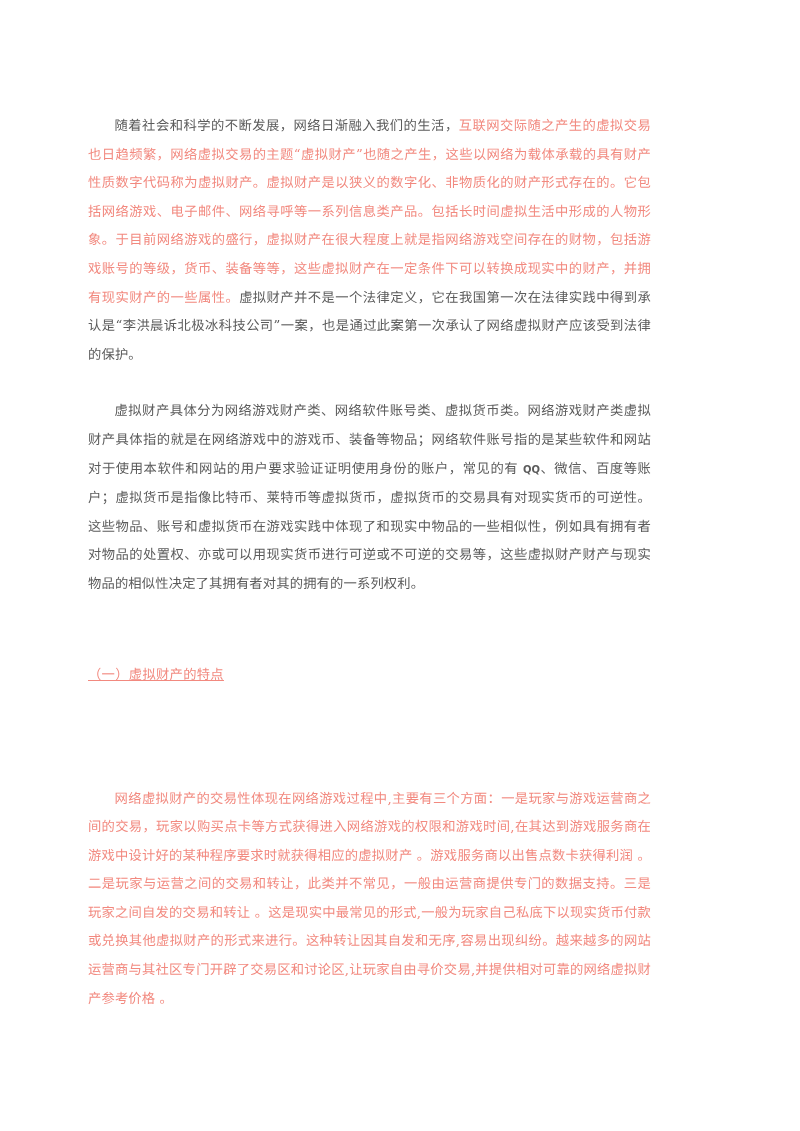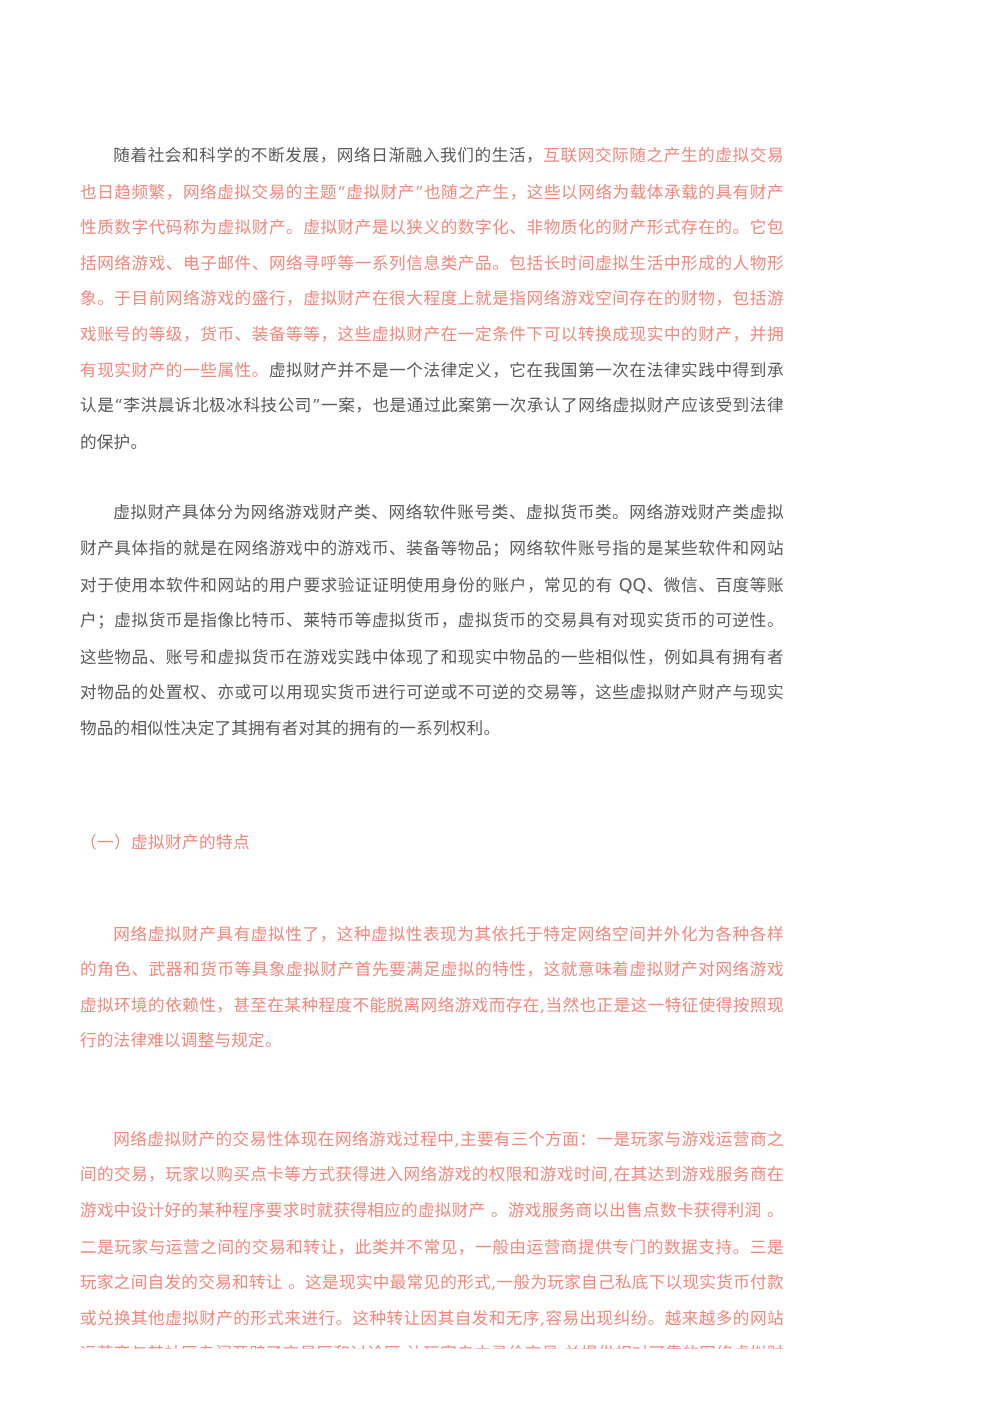--- a/index.html
+++ b/index.html
@@ -14,21 +14,21 @@
     font-family: "DejaVu Serif", "Liberation Serif", serif;
     -webkit-font-smoothing: antialiased;
   }
 
   .page {
     position: relative;
     width: 800px;
     height: 1079px;
     background: #ffffff;
     box-sizing: border-box;
-    padding: 112px 117px 0 64px;
+    padding: 112px 117px 0 88px;
     overflow: hidden;
   }
 
   .doc-body {
     width: 563px;
   }
 
   p.para {
     margin: 0;
     font-size: 13.3px;
@@ -51,41 +51,42 @@
   .gap-sub       { height: 22px; }
 
   h2.heading-1 {
     margin: 0;
     font-size: 13.3px;
     line-height: 24px;
     font-weight: normal;
     letter-spacing: 0.3px;
     text-indent: 0;
     color: #f2897f;
+    text-decoration: underline;
   }
 
   h3.heading-2 {
     margin: 0;
     font-size: 13.3px;
     line-height: 24px;
     font-weight: normal;
     letter-spacing: 0.3px;
     padding-left: 22px;
     color: #f2897f;
   }
   h3.heading-2 .num {
     font-family: "DejaVu Sans", "Liberation Sans", sans-serif;
     font-weight: bold;
     font-size: 12.6px;
   }
 
   .latin {
     font-family: "DejaVu Sans", "Liberation Sans", sans-serif;
-    font-weight: normal;
-    font-size: 14px;
+    font-weight: bold;
+    font-size: 10px;
     letter-spacing: 0;
   }
 </style>
 </head>
 <body>
 
 <div class="page">
   <div class="doc-body">
 
     <p class="para"><span class="c-dark">随着社会和科学的不断发展，网络日渐融入我们的生活，</span><span class="c-salmon">互联网交际随之产生的虚拟交易也日趋频繁，网络虚拟交易的主题“虚拟财产”也随之产生，这些以网络为载体承载的具有财产性质数字代码称为虚拟财产。虚拟财产是以狭义的数字化、非物质化的财产形式存在的。它包括网络游戏、电子邮件、网络寻呼等一系列信息类产品。包括长时间虚拟生活中形成的人物形象。于目前网络游戏的盛行，虚拟财产在很大程度上就是指网络游戏空间存在的财物，包括游戏账号的等级，货币、装备等等，这些虚拟财产在一定条件下可以转换成现实中的财产，并拥有现实财产的一些属性。</span><span class="c-dark">虚拟财产并不是一个法律定义，它在我国第一次在法律实践中得到承认是“李洪晨诉北极冰科技公司”一案，也是通过此案第一次承认了网络虚拟财产应该受到法律的保护。</span></p>
@@ -96,21 +97,20 @@
 
     <div class="gap-section"></div>
 
     <h2 class="heading-1">（一）虚拟财产的特点</h2>
 
     <div class="gap-heading"></div>
 
 
     <div class="gap-sub"></div>
 
-    <p class="para c-salmon">网络虚拟财产具有虚拟性了，这种虚拟性表现为其依托于特定网络空间并外化为各种各样的角色、武器和货币等具象虚拟财产首先要满足虚拟的特性，这就意味着虚拟财产对网络游戏虚拟环境的依赖性，甚至在某种程度不能脱离网络游戏而存在,当然也正是这一特征使得按照现行的法律难以调整与规定。</p>
 
     <div class="gap-para"></div>
 
 
     <div class="gap-sub"></div>
 
     <p class="para c-salmon">网络虚拟财产的交易性体现在网络游戏过程中,主要有三个方面：一是玩家与游戏运营商之间的交易，玩家以购买点卡等方式获得进入网络游戏的权限和游戏时间,在其达到游戏服务商在游戏中设计好的某种程序要求时就获得相应的虚拟财产 。游戏服务商以出售点数卡获得利润 。二是玩家与运营之间的交易和转让，此类并不常见，一般由运营商提供专门的数据支持。三是玩家之间自发的交易和转让 。这是现实中最常见的形式,一般为玩家自己私底下以现实货币付款或兑换其他虚拟财产的形式来进行。这种转让因其自发和无序,容易出现纠纷。越来越多的网站运营商与其社区专门开辟了交易区和讨论区,让玩家自由寻价交易,并提供相对可靠的网络虚拟财产参考价格 。</p>
 
   </div>
 </div>

